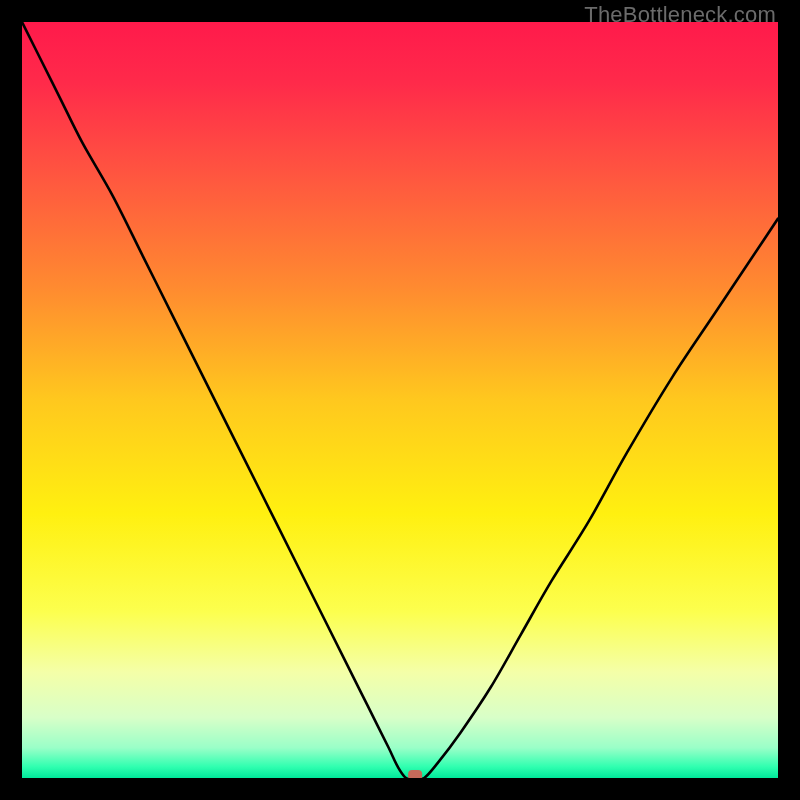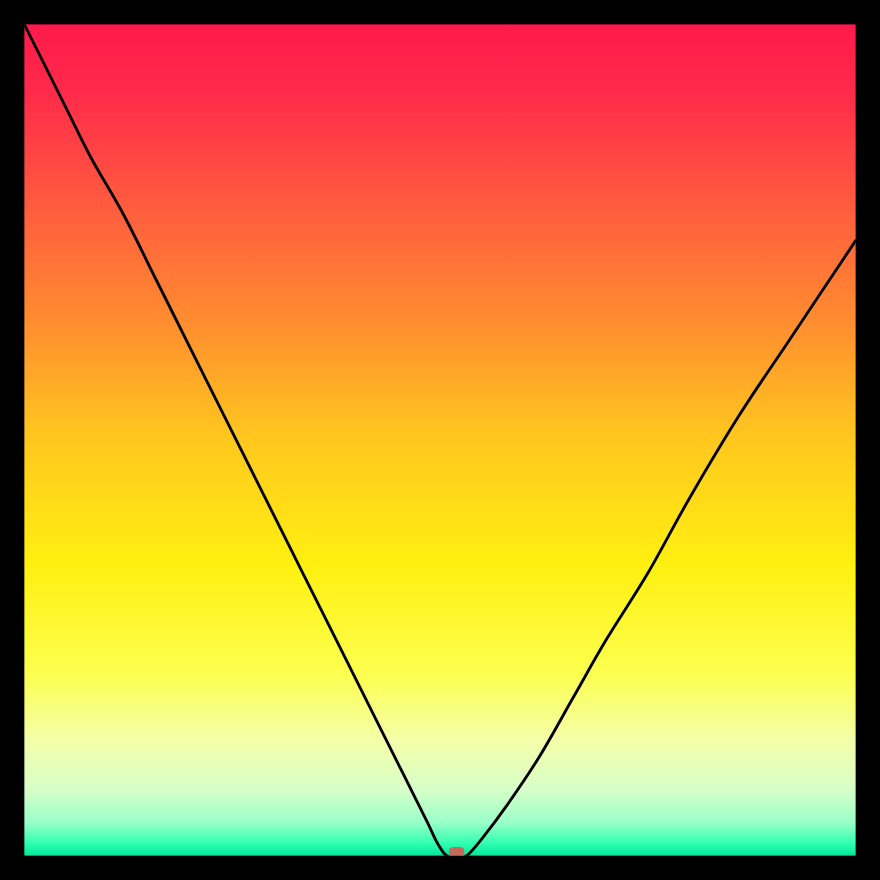--- a/index.html
+++ b/index.html
@@ -33,20 +33,21 @@
     font-weight: 500;
     letter-spacing: 0.2px;
   }
   svg { display: block; }
 </style>
 </head>
 <body>
 
 <div class="frame">
 
+  <div class="watermark">TheBottleneck.com</div>
 
   <div class="plot">
     <svg id="chart-svg" width="756" height="756" viewBox="0 0 756 756">
       <defs>
         <linearGradient id="bg-grad" x1="0" y1="0" x2="0" y2="1">
             <stop offset="0%" stop-color="#ff1a4b"></stop>
             <stop offset="8%" stop-color="#ff2a4a"></stop>
             <stop offset="20%" stop-color="#ff5540"></stop>
             <stop offset="35%" stop-color="#ff8a30"></stop>
             <stop offset="50%" stop-color="#ffc81e"></stop>

